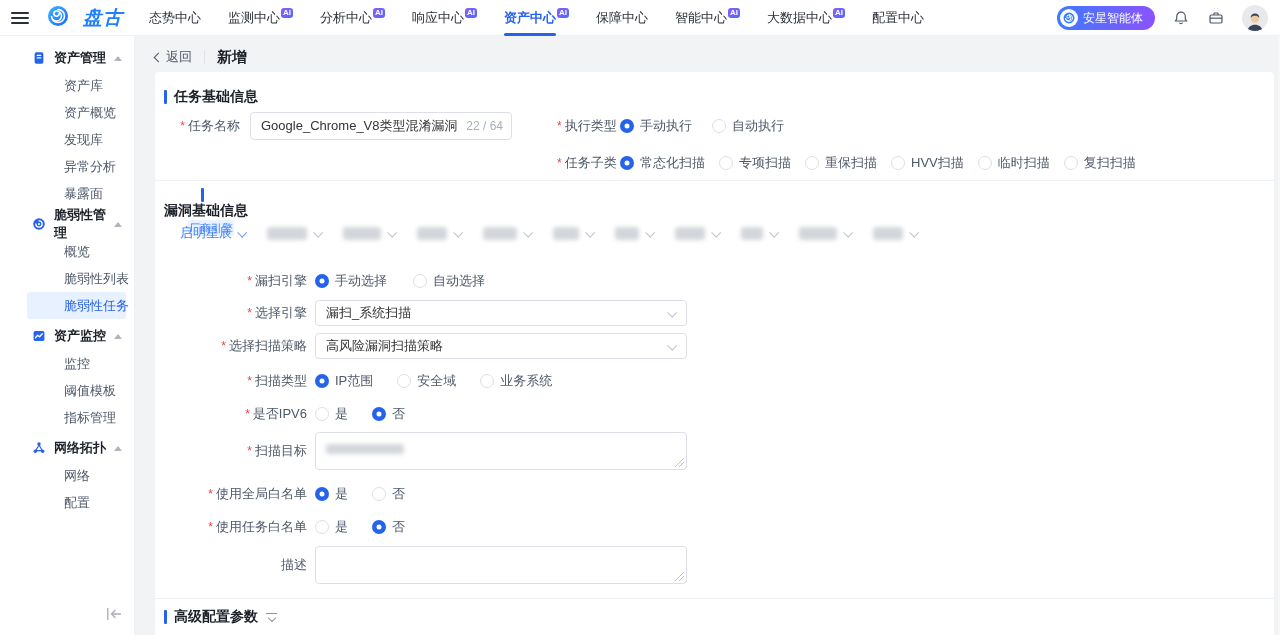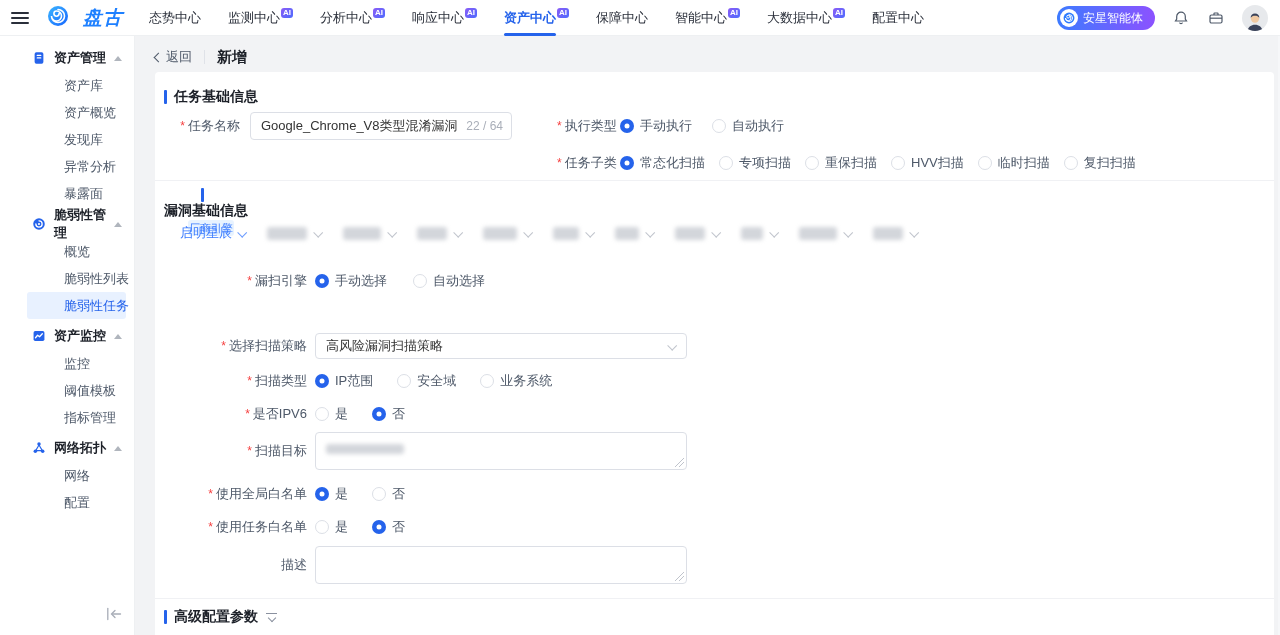--- a/index.html
+++ b/index.html
@@ -362,20 +362,27 @@
               <span class="rdot on"></span>
               <span>手动选择</span>
             </label>
           <label class="radio">
               <span class="rdot"></span>
               <span>自动选择</span>
             </label>
         </div>
       </div>
 
+      <div class="frow" style="left:0; top:228px; height:26px;">
+        <div class="flabel req">选择引擎</div>
+        <div class="select">
+          <span class="val">漏扫_系统扫描</span>
+          <span class="chev"></span>
+        </div>
+      </div>
 
       <div class="frow" style="left:0; top:298px; height:22px;">
         <div class="flabel req">扫描类型</div>
         <div style="display:flex; gap:24px;">
           <label class="radio">
               <span class="rdot on"></span>
               <span>IP范围</span>
             </label>
           <label class="radio">
               <span class="rdot"></span>

